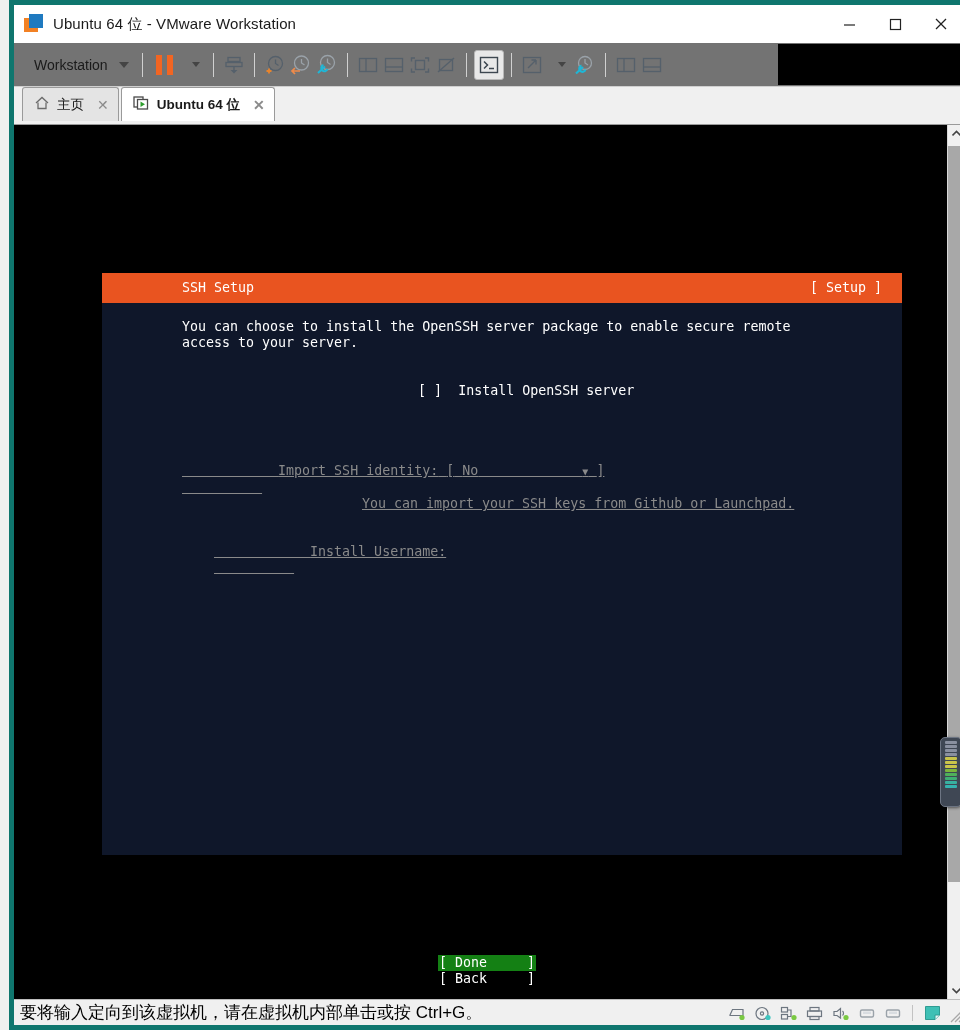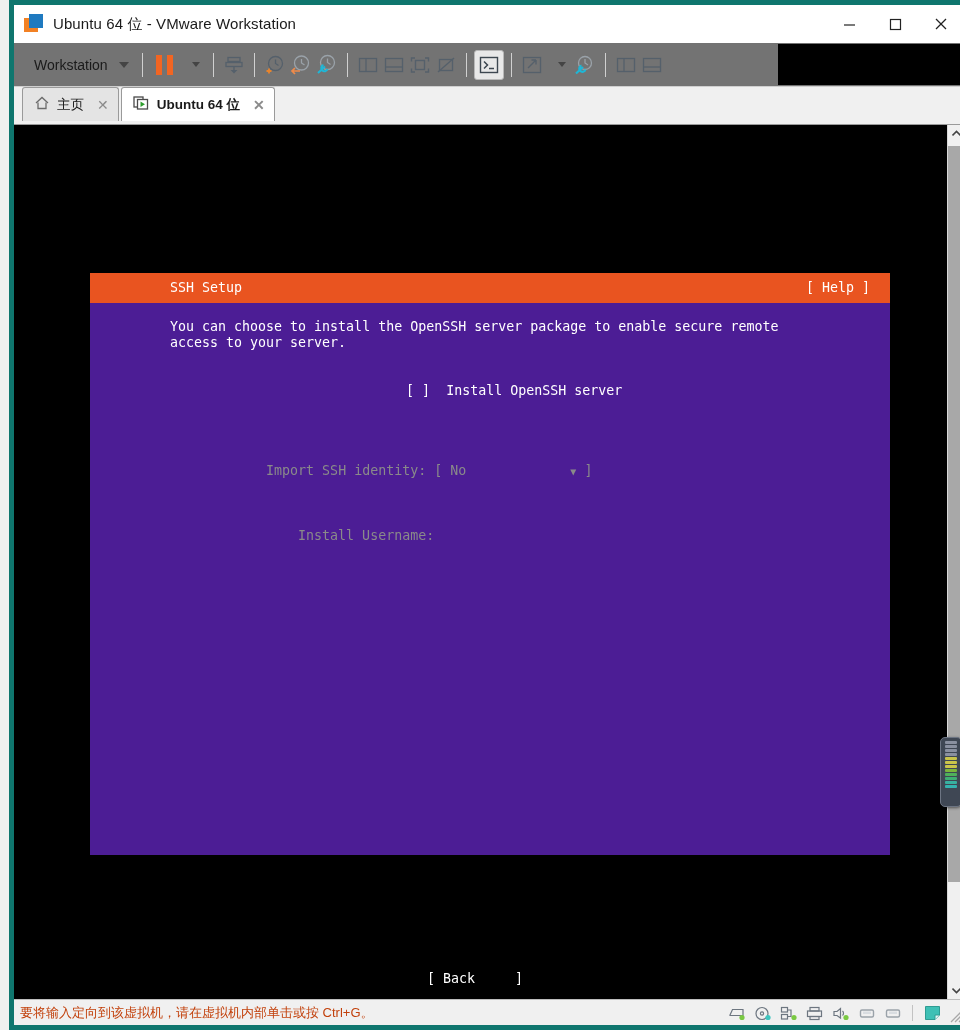--- a/index.html
+++ b/index.html
@@ -93,51 +93,51 @@
   .levelmeter {
     position:absolute; right:2px; top:612px; width:22px; height:70px;
     background:#3f4754; border:1px solid #6d7583; border-radius:5px;
     padding:3px 4px; display:flex; flex-direction:column; gap:1px; z-index:5;
     box-shadow:0 1px 3px rgba(0,0,0,0.5);
   }
   .levelmeter i { display:block; height:3px; border-radius:1px; }
 
   
   .tui {
-    position:absolute; left:76px; top:148px; width:800px; height:582px;
-    background:#4c1d95;
+    position:absolute; left:88px; top:148px; width:800px; height:582px;
+    background:#0f172a;
     font-family:"DejaVu Sans Mono","Liberation Mono",monospace;
     font-size:13.3px; line-height:16px;
     color:#ffffff;
   }
   .tui-header {
     background:#e95420; color:#ffffff; height:30px;
     display:flex; align-items:center; justify-content:space-between;
     padding:0 20px 0 80px; font-size:13.3px;
   }
   .tui-body { padding:16px 0 0 0; position:relative; height:552px; }
   .row { white-space:pre; }
   .pad80 { padding-left:80px; }
-  .dim { color:#8a8a8a; }
+  .dim { color:#8a8a8a;text-decoration:underline; }
   .white { color:#ffffff; }
   .btnrow { position:absolute; left:0; right:0; }
   .btn-done { background:#148014; color:#ffffff; display:inline-block; padding:0 1px; }
   .btn-back { color:#ffffff; display:inline-block; padding:0 1px; }
   .tri { font-size:10px; }
 
   
   .statusbar {
     height:26px; min-height:26px;
     background:#f0f0f0;
     border-top:1px solid #bdbdbd;
     display:flex; align-items:center;
     padding-left:6px;
     position:relative;
   }
-  .status-text { font-size:13px; color:#c2410c; }
+  .status-text { font-size:17px; color:#000000; }
   .status-icons { position:absolute; right:22px; top:0; height:26px; display:flex; align-items:center; gap:7px; }
   .st-ico { width:19px; height:17px; display:flex; align-items:center; justify-content:center; }
   .st-sep { width:1px; height:16px; background:#c2c2c2; margin:0 3px; }
   .grip { position:absolute; right:2px; bottom:2px; width:14px; height:14px; }
 </style>
 </head>
 <body>
 
 <div id="app">
 
@@ -320,50 +320,54 @@
     </div>
   </div>
 
   <div class="vmarea">
     <div class="vmscreen">
 
       <div class="tui">
 
         <div class="tui-header">
           <span>SSH Setup</span>
-          <span>[ Help ]</span>
+          <span>[ Setup ]</span>
         </div>
 
         <div class="tui-body">
 
           <div class="row pad80 white">You can choose to install the OpenSSH server package to enable secure remote</div>
           <div class="row pad80 white">access to your server.</div>
 
           <div style="height:16px"></div>
 
           <div class="row white" style="padding-left:220px">
             <span>[ ]</span><span>  </span><span>Install OpenSSH server</span>
           </div>
 
           <div style="height:32px"></div>
 
           <div class="row dim" style="padding-left:80px">
             <span>Import SSH identity:</span><span> </span><span>[</span><span> </span><span>No</span><span>             </span><span class="tri">▼</span><span> </span><span>]</span>
           </div>
 
+          <div class="row dim" style="padding-left:260px">You can import your SSH keys from Github or Launchpad.</div>
 
           <div style="height:16px"></div>
 
           <div class="row dim" style="padding-left:112px">
             <span>Install Username:</span>
           </div>
 
           <div style="height:48px"></div>
 
 
+          <div class="btnrow" style="top:652px; padding-left:336px">
+            <span class="btn-done row">[ Done     ]</span>
+          </div>
           <div class="btnrow" style="top:668px; padding-left:336px">
             <span class="btn-back row">[ Back     ]</span>
           </div>
 
         </div>
       </div>
     </div>
 
     <div class="scrollbar">
       <div class="sb-arrow">

